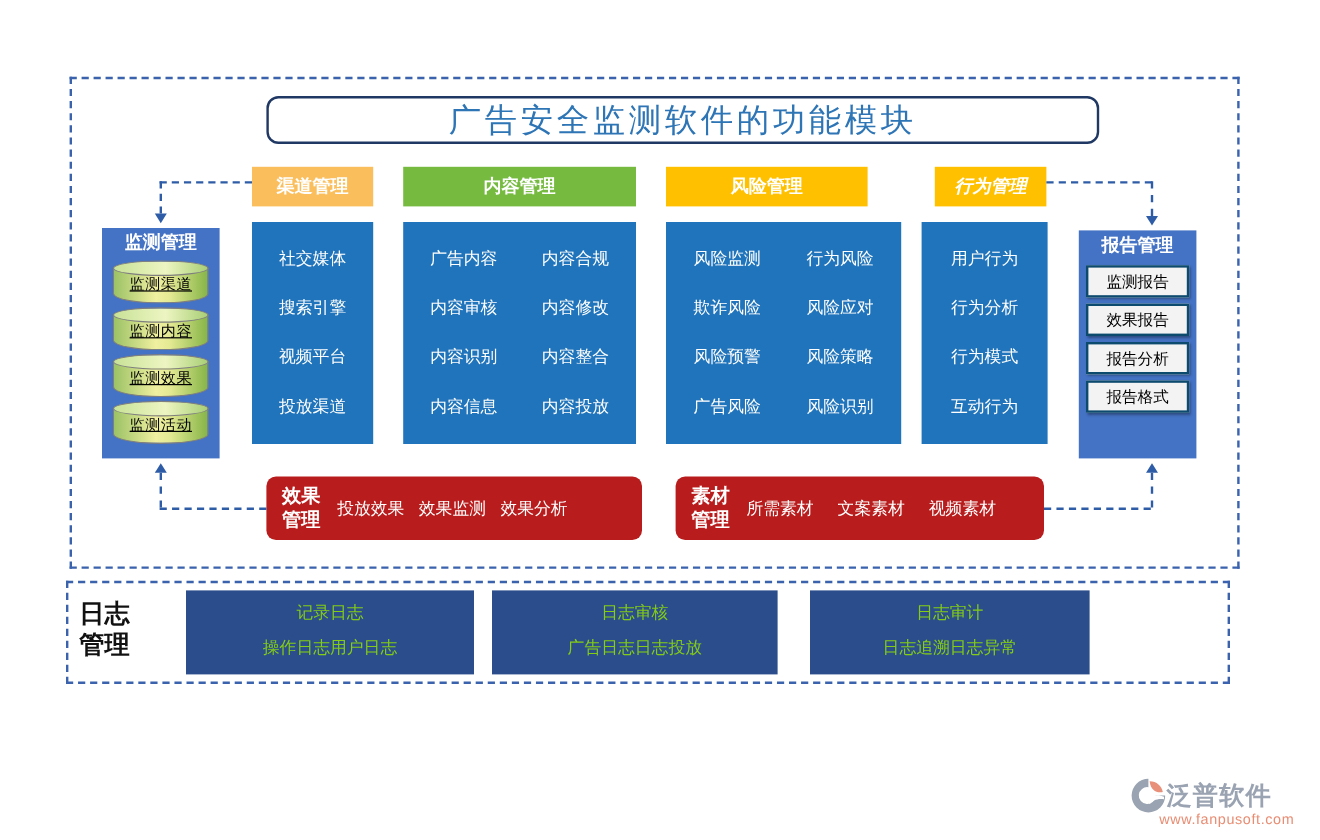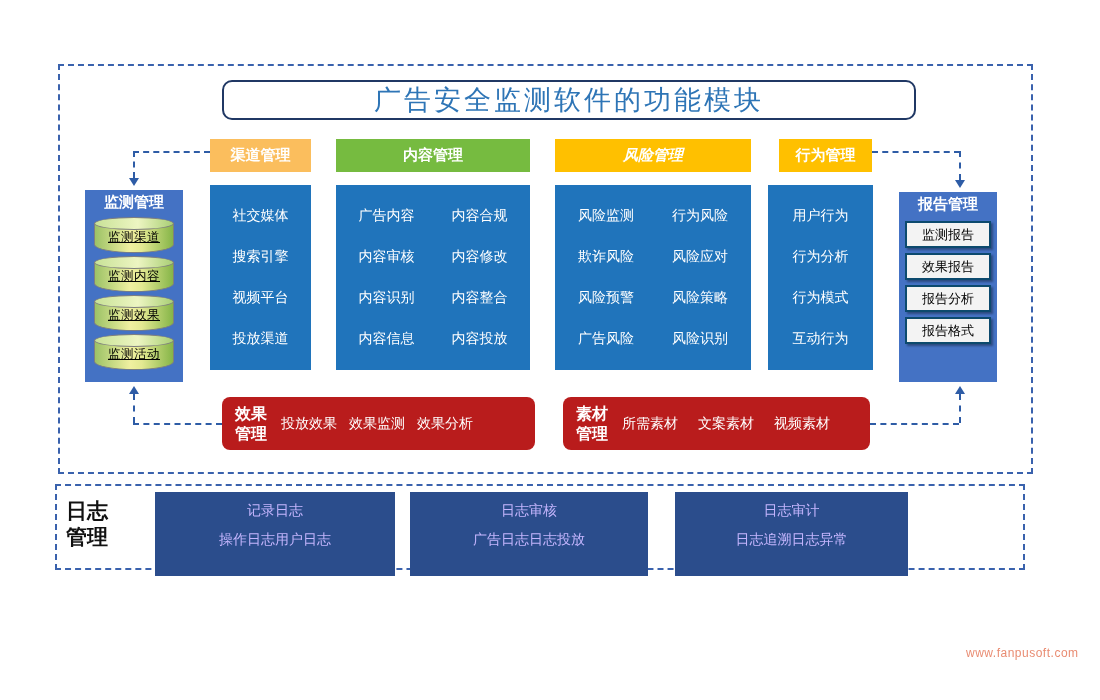--- a/index.html
+++ b/index.html
@@ -13,22 +13,22 @@
   .title-box { position:absolute; left:222px; top:80px; width:694px; height:40px;
     border:2px solid #203864; border-radius:10px; background:#fff;
     display:flex; align-items:center; justify-content:center;
     font-family:"Liberation Serif","DejaVu Serif",serif;
     font-size:27px; color:#2E75B6; letter-spacing:3px; }
 
   .col-header { position:absolute; top:139px; height:33px; color:#fff; font-weight:bold;
     font-size:15px; display:flex; align-items:center; justify-content:center; }
   .ch-1 { left:210px; width:101px; }
   .ch-2 { left:336px; width:194px; }
-  .ch-3 { left:555px; width:196px;font-style:italic; }
-  .ch-4 { left:779px; width:93px; }
+  .ch-3 { left:555px; width:168px; }
+  .ch-4 { left:779px; width:93px;font-style:italic; }
 
   .col-box { position:absolute; top:185px; height:185px; background:#2074BB; color:#fff; font-size:14px; }
   .cb-1 { left:210px; width:101px; display:flex; flex-direction:column; justify-content:space-around; align-items:center; padding:10px 0; }
   .cb-2 { left:336px; width:194px; display:grid; grid-template-columns:1fr 1fr; align-items:center; justify-items:center; padding:10px 4px; }
   .cb-3 { left:555px; width:196px; display:grid; grid-template-columns:1fr 1fr; align-items:center; justify-items:center; padding:10px 4px; }
   .cb-4 { left:768px; width:105px; display:flex; flex-direction:column; justify-content:space-around; align-items:center; padding:10px 0; }
 
   .side-panel { position:absolute; width:98px; background:#4472C4; color:#fff; }
   .sp-left  { left:85px;  top:190px; height:192px; }
   .sp-right { left:899px; top:192px; height:190px; }
@@ -58,21 +58,21 @@
   .dash-h { position:absolute; border-top:2px dashed #2E5CA6; height:0; }
   .dash-v { position:absolute; border-left:2px dashed #2E5CA6; width:0; }
   .arrow-down { position:absolute; width:0; height:0; border-left:5px solid transparent;
     border-right:5px solid transparent; border-top:8px solid #2E5CA6; }
   .arrow-up { position:absolute; width:0; height:0; border-left:5px solid transparent;
     border-right:5px solid transparent; border-bottom:8px solid #2E5CA6; }
 
   .log-label { position:absolute; left:66px; top:498px; width:50px;
     font-family:"Liberation Serif","DejaVu Serif",serif; font-weight:bold;
     font-size:21px; color:#111; line-height:1.25; }
-  .log-box { position:absolute; top:492px; height:84px; background:#2B4D8C; color:#c4b5fd; padding-top:10px; }
+  .log-box { position:absolute; top:492px; height:70px; background:#2B4D8C; color:#84cc16; padding-top:10px; }
   .lb-1 { left:155px; width:240px; }
   .lb-2 { left:410px; width:238px; }
   .lb-3 { left:675px; width:233px; }
   .log-title { text-align:center; font-size:14px; }
   .log-items { display:flex; justify-content:center; margin-top:11px; font-size:14px; }
 
   .logo { position:absolute; left:942px; top:648px; width:152px; }
   .logo-row { display:flex; align-items:center; }
   .logo-brand { font-size:21px; font-weight:bold; color:#9AA3B2; letter-spacing:1px;
     font-family:"Liberation Serif","DejaVu Serif",serif; }
@@ -213,16 +213,24 @@
   </div>
   <div class="log-box lb-3">
     <div class="log-title">日志审计</div>
     <div class="log-items">
       <span>日志追溯</span>
       <span>日志异常</span>
     </div>
   </div>
 
   <div class="logo">
+    <div class="logo-row">
+      <svg width="30" height="30" viewBox="0 0 30 30">
+        <path d="M15 1 A14 14 0 1 0 29 15 L21 15 A7 7 0 1 1 15 8 Z" fill="#9AA3B2"></path>
+        <path d="M16 3 C22 3 26 7 27 12 C22 13 17 11 16 3 Z" fill="#E8907A"></path>
+        <path d="M14 18 C18 14 24 14 28 16 L28 18 C23 17 18 19 16 22 Z" fill="#ffffff"></path>
+      </svg>
+      <span class="logo-brand">泛普软件</span>
+    </div>
     <div class="logo-url">www.fanpusoft.com</div>
   </div>
 
 </div>
 
 </body></html>

